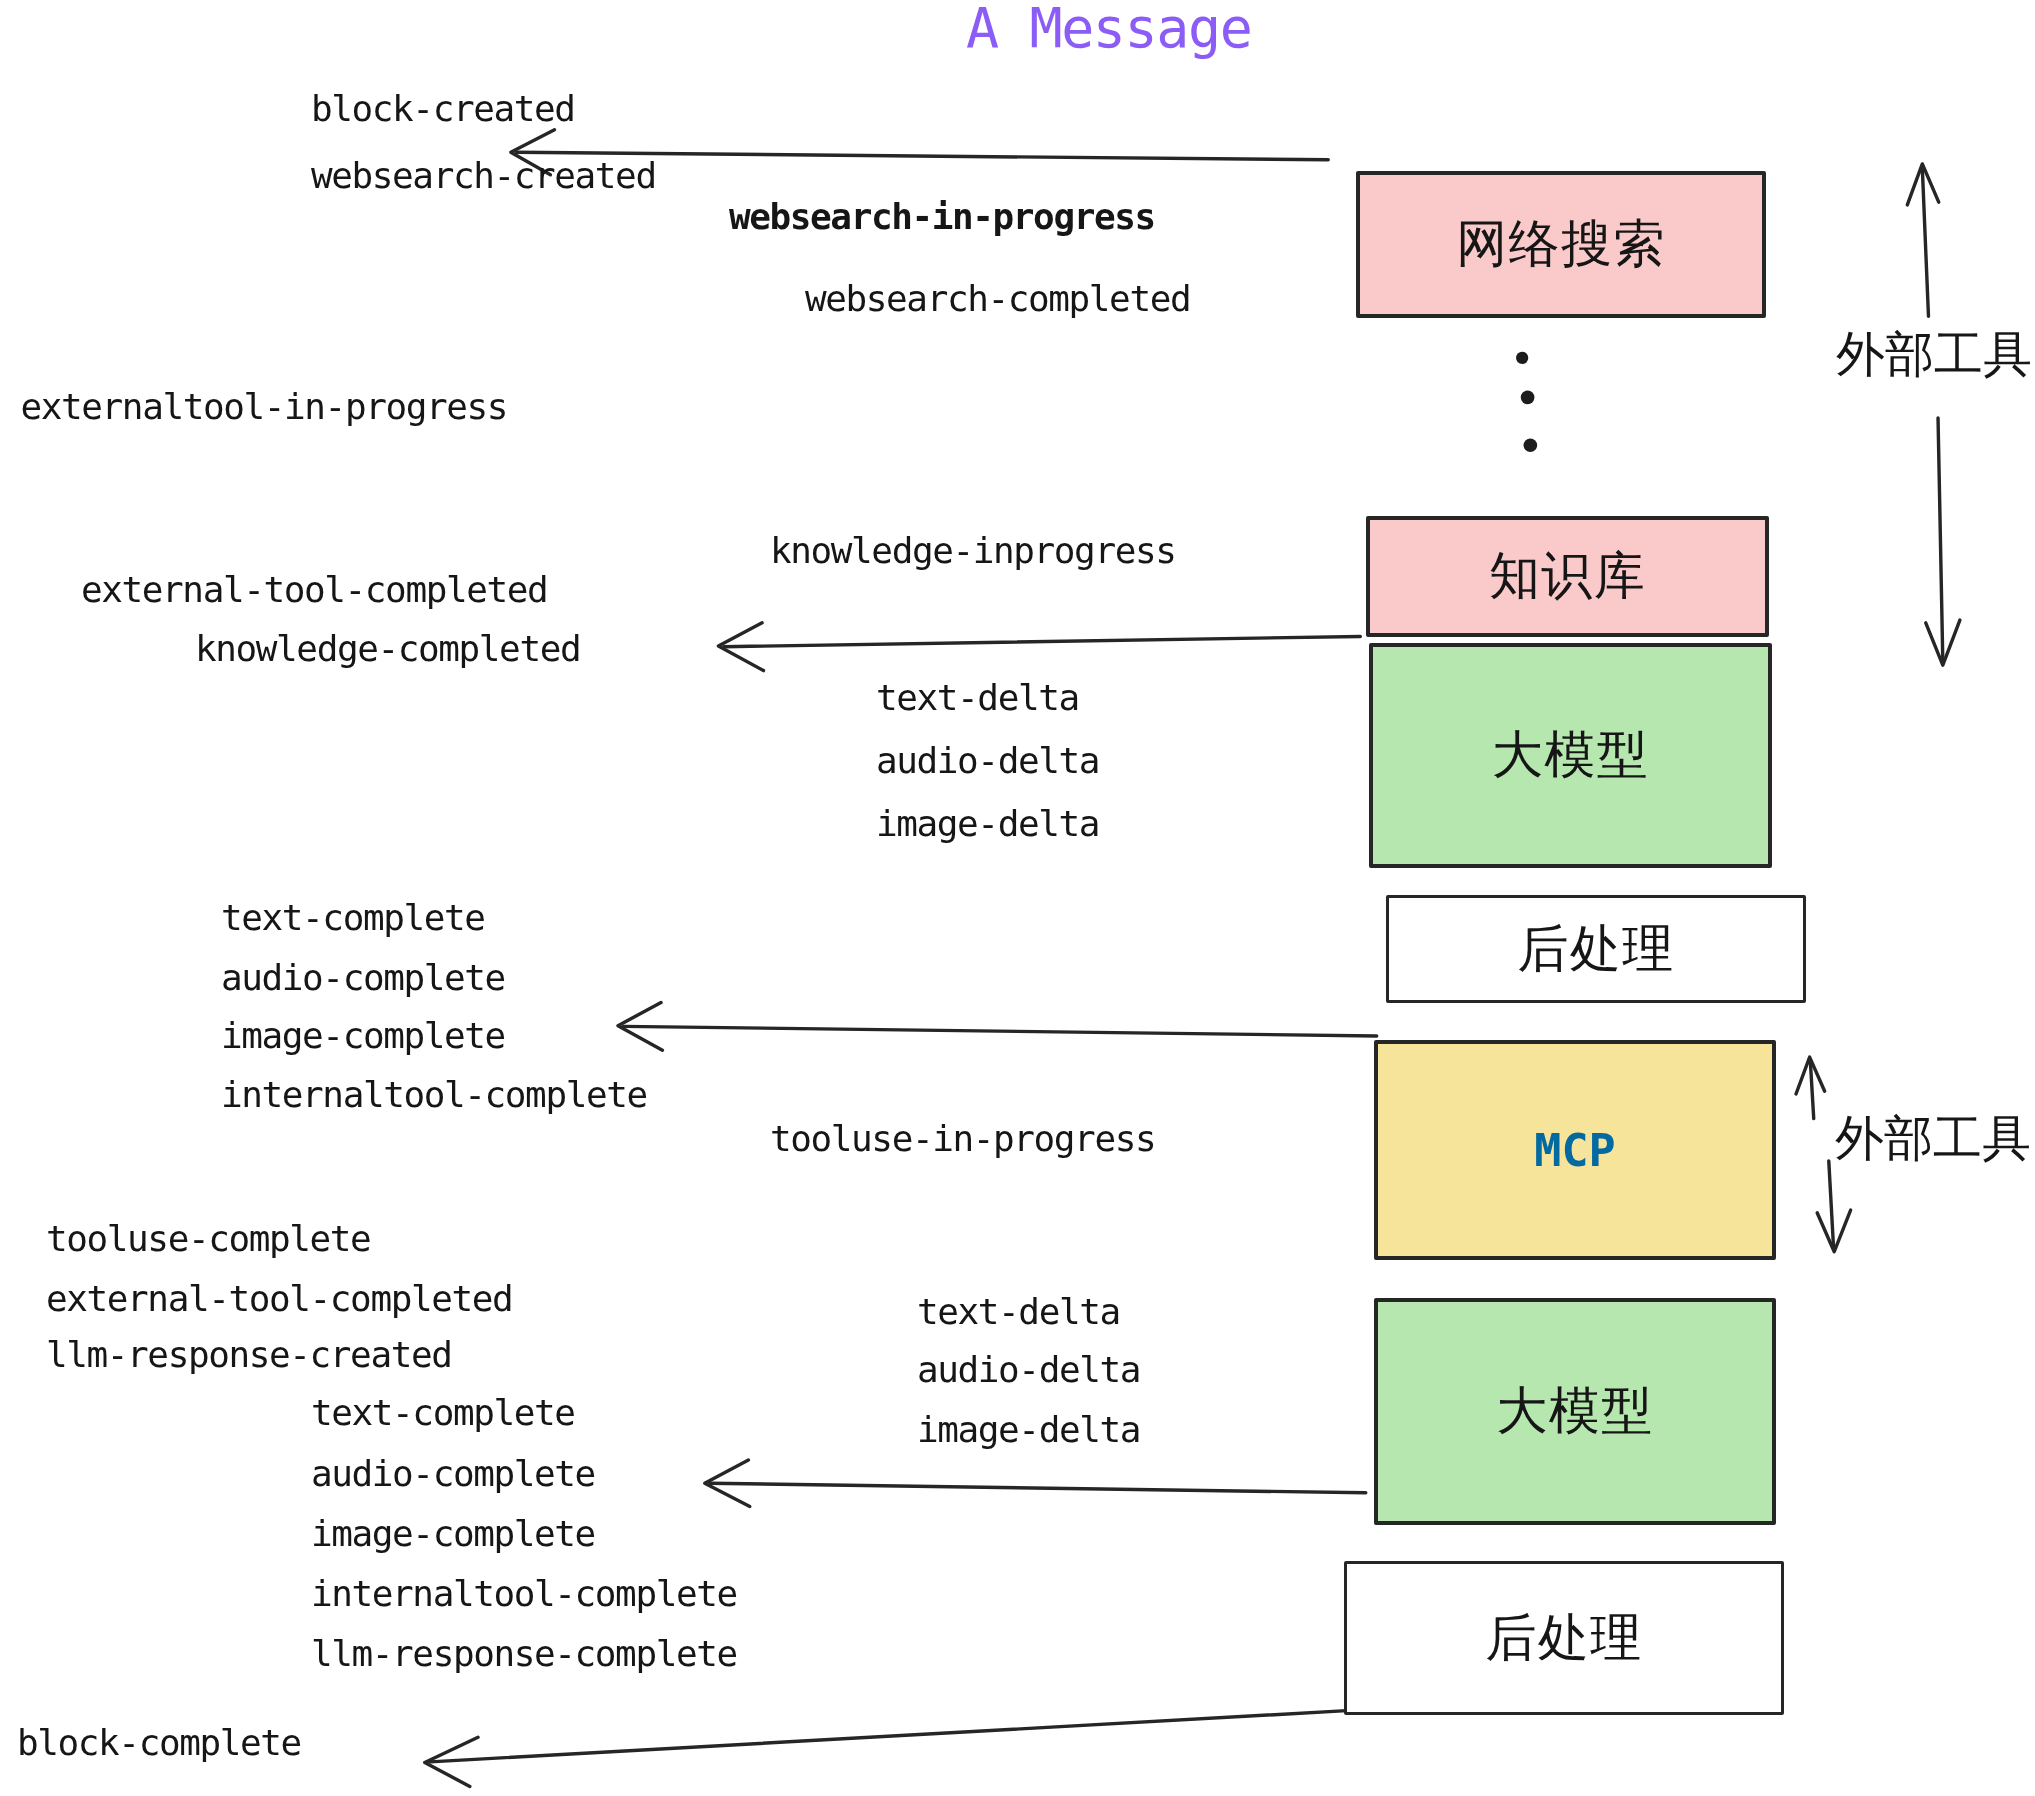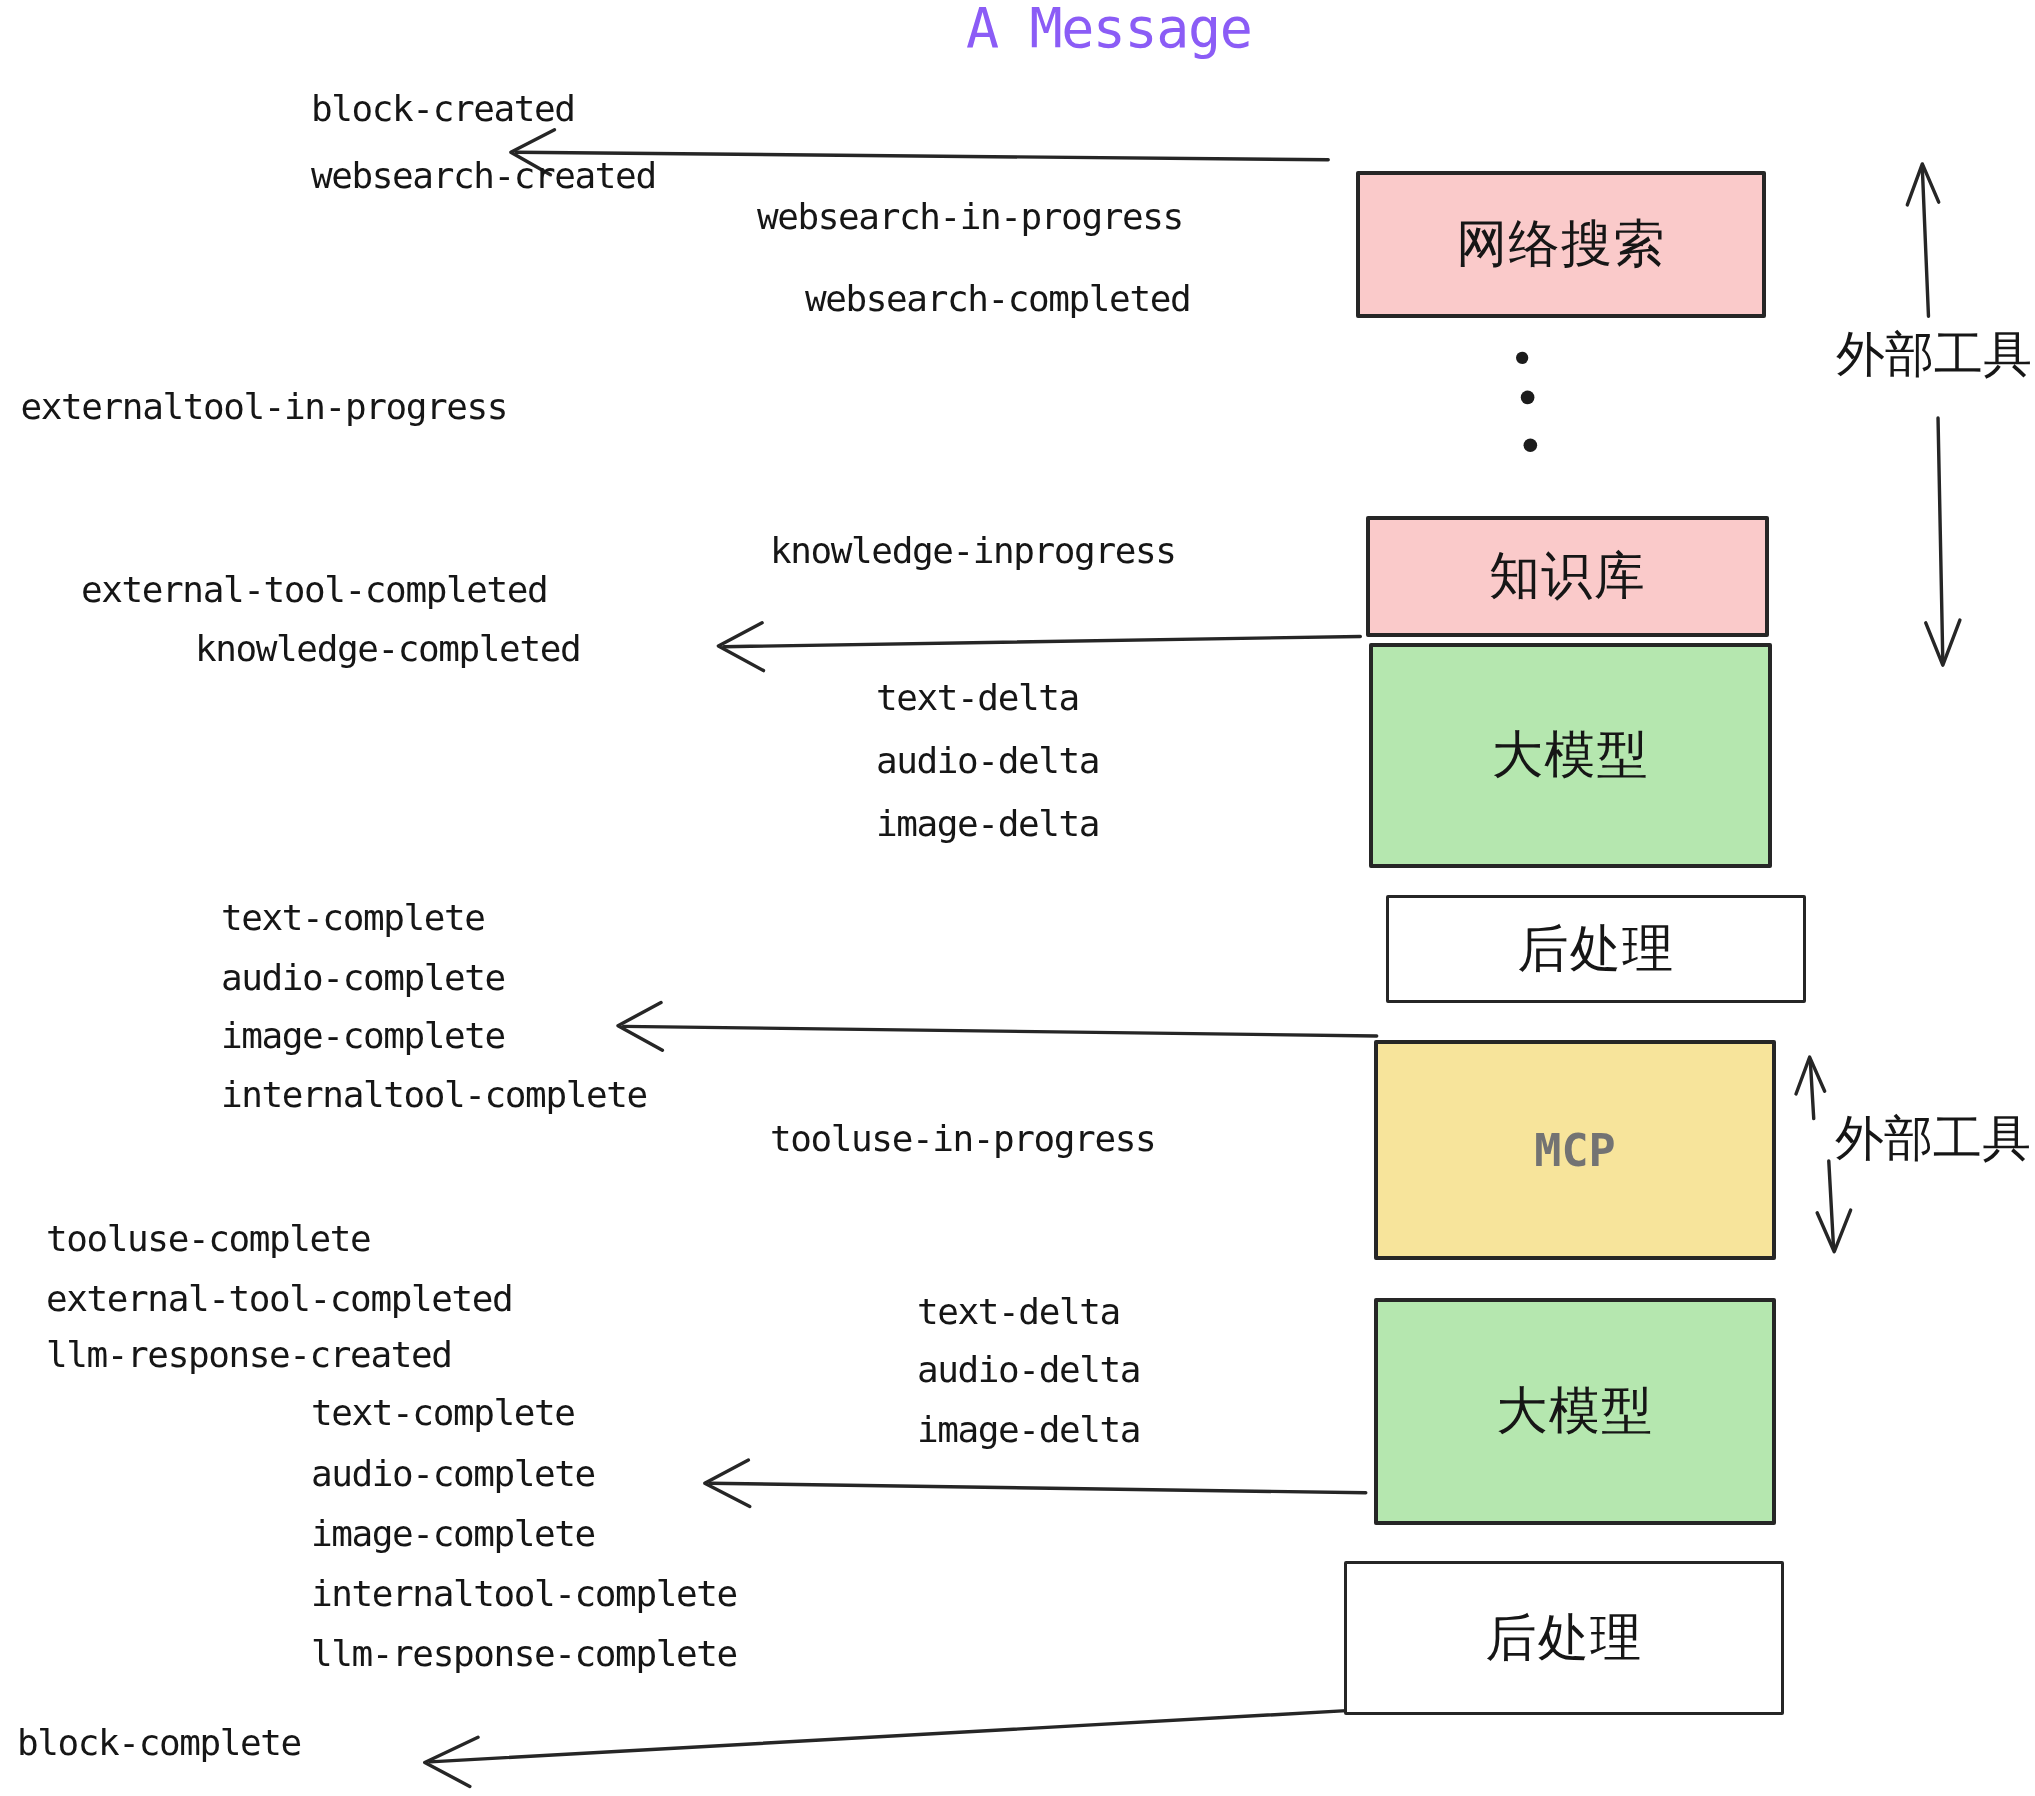--- a/index.html
+++ b/index.html
@@ -41,21 +41,21 @@
   .box .cjk-label{
     font-family:Liberation Serif, serif;
     font-size:51px;
     color:#161616;
     letter-spacing:1.4px;
   }
   .box .mono-label{
     font-family:"DejaVu Sans Mono", monospace;
     font-size:45px;
     font-weight:bold;
-    color:#737373;
+    color:#0369a1;
   }
   .box.pink{background:var(--box-pink,#facaca);}
   .box.green{background:var(--box-green,#b5e7af);}
   .box.yellow{background:var(--box-yellow,#f7e49b);}
   .box.white{background:var(--box-white,#ffffff);border-width:3.4px;}
   .side-label{
     position:absolute;
     font-family:"DejaVu Sans", sans-serif;
     font-size:49px;
     line-height:1;
@@ -150,21 +150,21 @@
   </div>
   <div class="box white" style="left:1344px;top:1561px;width:440px;height:154px;">
     <span class="cjk-label">后处理</span>
   </div>
 
   <div class="side-label" style="left:1836px;top:330px;">外部工具</div>
   <div class="side-label" style="left:1835px;top:1114px;">外部工具</div>
 
   <div class="evt" style="left:311px;top:91px;">block-created</div>
   <div class="evt" style="left:311px;top:158px;">websearch-created</div>
-  <div class="evt" style="left:757px;top:199px;">websearch-in-progress</div>
+  <div class="evt" style="left:729px;top:199px;font-weight:bold;">websearch-in-progress</div>
   <div class="evt" style="left:757px;top:281px;margin-left:48px;">websearch-completed</div>
   <div class="evt" style="left:20.5px;top:389px;">externaltool-in-progress</div>
   <div class="evt" style="left:770px;top:533px;">knowledge-inprogress</div>
   <div class="evt" style="left:81px;top:572px;">external-tool-completed</div>
   <div class="evt" style="left:195px;top:631px;">knowledge-completed</div>
   <div class="evt" style="left:876px;top:680px;">text-delta</div>
   <div class="evt" style="left:876px;top:743px;">audio-delta</div>
   <div class="evt" style="left:876px;top:806px;">image-delta</div>
   <div class="evt" style="left:221px;top:900px;">text-complete</div>
   <div class="evt" style="left:221px;top:960px;">audio-complete</div>

